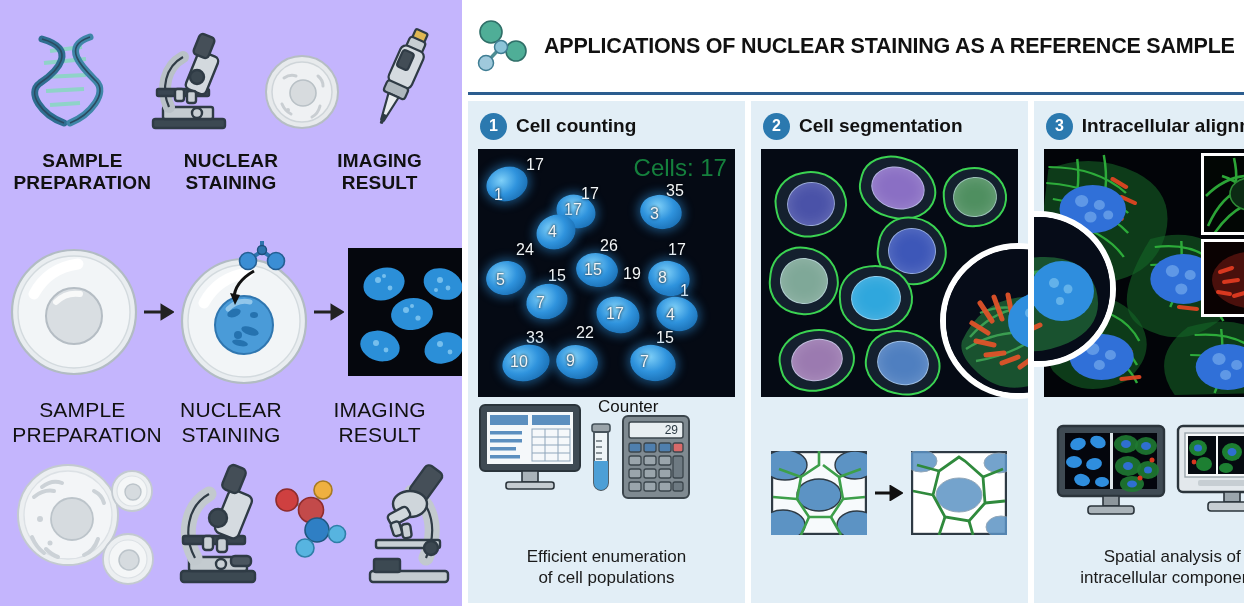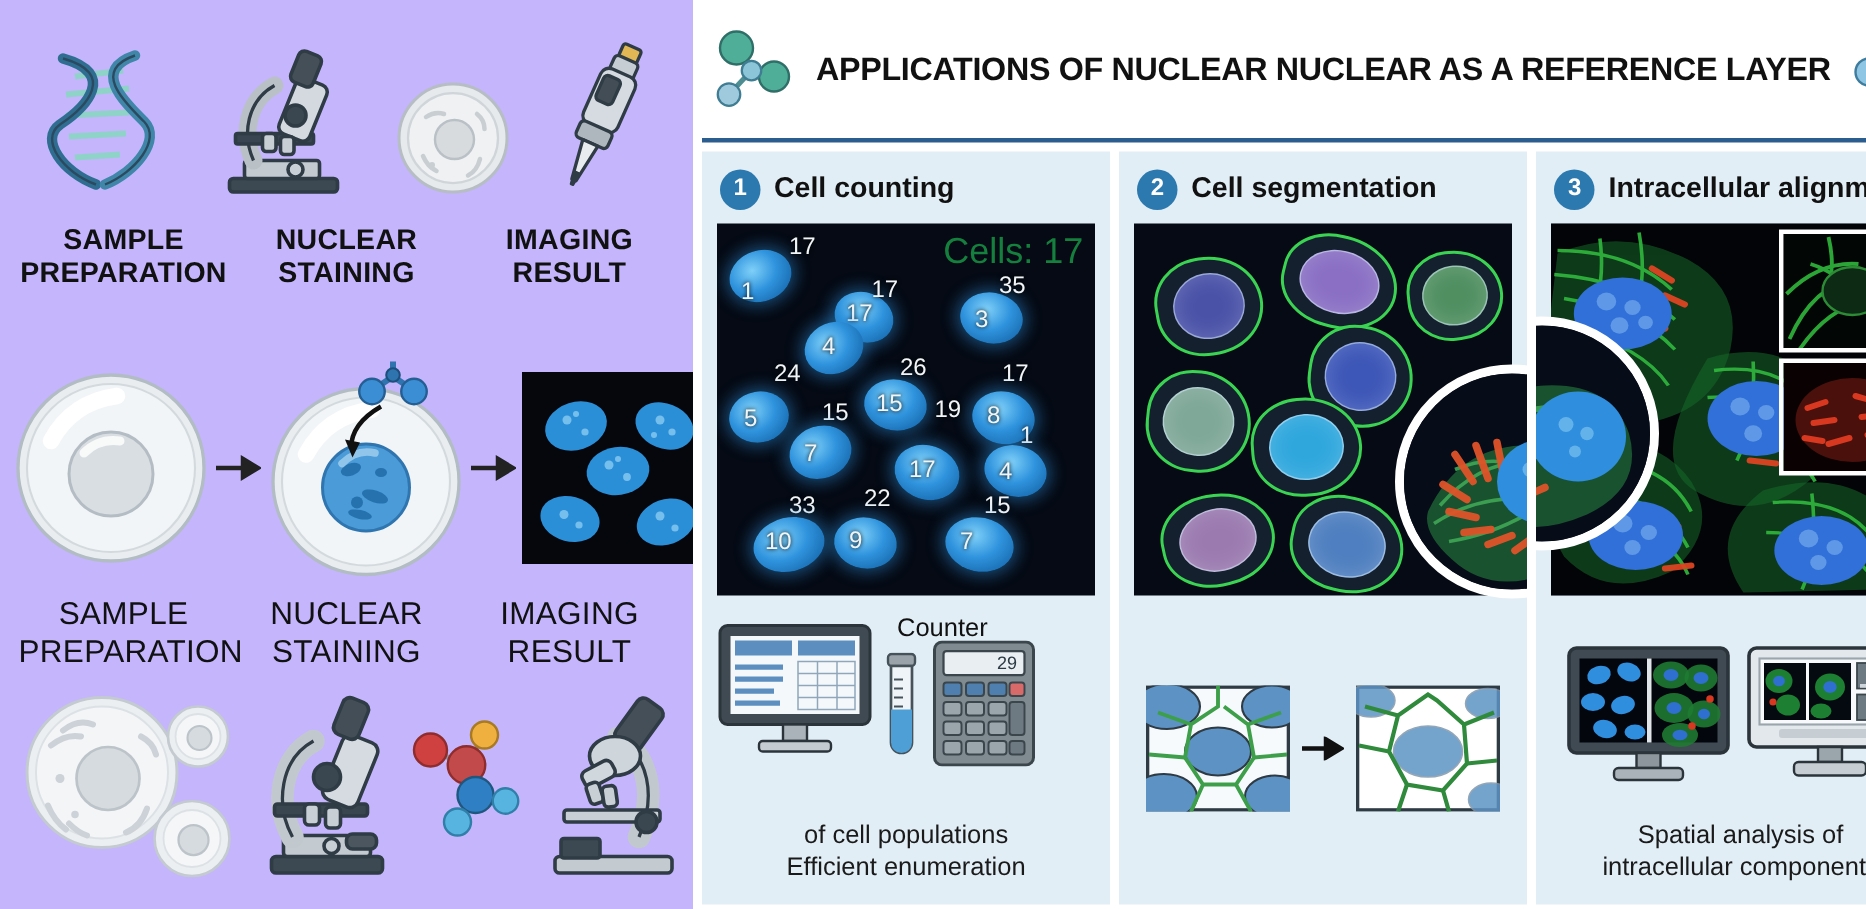--- a/index.html
+++ b/index.html
@@ -83,21 +83,21 @@
   }
   .panel-title { font-size: 19px; font-weight: bold; color: #111; white-space: nowrap; }
   .panel-img-wrap {
     margin: 0 10px; height: 248px; position: relative;
   }
   .panel-img {
     width: 100%; height: 100%; position: relative; overflow: hidden;
     background: #050a14;
   }
   .panel-mid {
-    flex: 1 1 auto; position: relative; padding: 12px 10px 0 10px;
+    flex: 1 1 auto; position: relative; padding: 0 10px 0 10px;
   }
   .panel-caption {
     padding: 6px 8px 14px 8px; text-align: center;
     font-size: 17px; color: #1a1a1a; line-height: 1.28;
   }
 
   
   .nucleus { position: absolute; border-radius: 50%; }
   .countnum {
     position: absolute; color: #f2f5f7; font-size: 16px;
@@ -409,21 +409,21 @@
             <line x1="29" y1="30" x2="19" y2="15"></line>
             <line x1="29" y1="30" x2="44" y2="34"></line>
             <line x1="29" y1="30" x2="15" y2="45"></line>
           </g>
           <circle cx="19" cy="15" r="11" fill="#4fae97" stroke="#2f6f68" stroke-width="1.6"></circle>
           <circle cx="44" cy="34" r="10" fill="#4fae97" stroke="#2f6f68" stroke-width="1.6"></circle>
           <circle cx="29" cy="30" r="6.5" fill="#8cc4d8" stroke="#3f7d93" stroke-width="1.5"></circle>
           <circle cx="14" cy="46" r="7.5" fill="#9fc9dc" stroke="#3f7d93" stroke-width="1.5"></circle>
         </svg>
       </span>
-      <span class="title-text">APPLICATIONS OF NUCLEAR NUCLEAR AS A REFERENCE LAYER</span>
+      <span class="title-text">APPLICATIONS OF NUCLEAR STAINING AS A REFERENCE SAMPLE</span>
       <span>
         <svg width="58" height="58" viewBox="0 0 58 58">
           <g stroke="#7fa8c4" stroke-width="3.4">
             <line x1="30" y1="30" x2="38" y2="14"></line>
             <line x1="30" y1="30" x2="13" y2="31"></line>
             <line x1="30" y1="30" x2="40" y2="46"></line>
           </g>
           <circle cx="38" cy="13" r="9" fill="#8fc6e4" stroke="#3f7d9e" stroke-width="1.6"></circle>
           <circle cx="12" cy="31" r="9" fill="#8fc6e4" stroke="#3f7d9e" stroke-width="1.6"></circle>
           <circle cx="41" cy="47" r="9" fill="#8fc6e4" stroke="#3f7d9e" stroke-width="1.6"></circle>
@@ -543,22 +543,22 @@
                   <rect x="7" y="67" width="12" height="9" rx="2" fill="#9aa5ac"></rect>
                   <rect x="22" y="67" width="12" height="9" rx="2" fill="#9aa5ac"></rect>
                   <rect x="37" y="67" width="12" height="9" rx="2" fill="#9aa5ac"></rect>
                   <rect x="51" y="67" width="10" height="9" rx="2" fill="#6e7a82"></rect>
                 </g>
               </svg>
             </span>
           </div>
         </div>
         <div class="panel-caption">
+          <div>Efficient enumeration</div>
           <div>of cell populations</div>
-          <div>Efficient enumeration</div>
         </div>
       </div>
 
       <div class="panel">
         <div class="panel-head">
           <div class="badge">2</div>
           <div class="panel-title">Cell segmentation</div>
         </div>
         <div class="panel-img-wrap">
           <div class="panel-img" id="seg-img">

